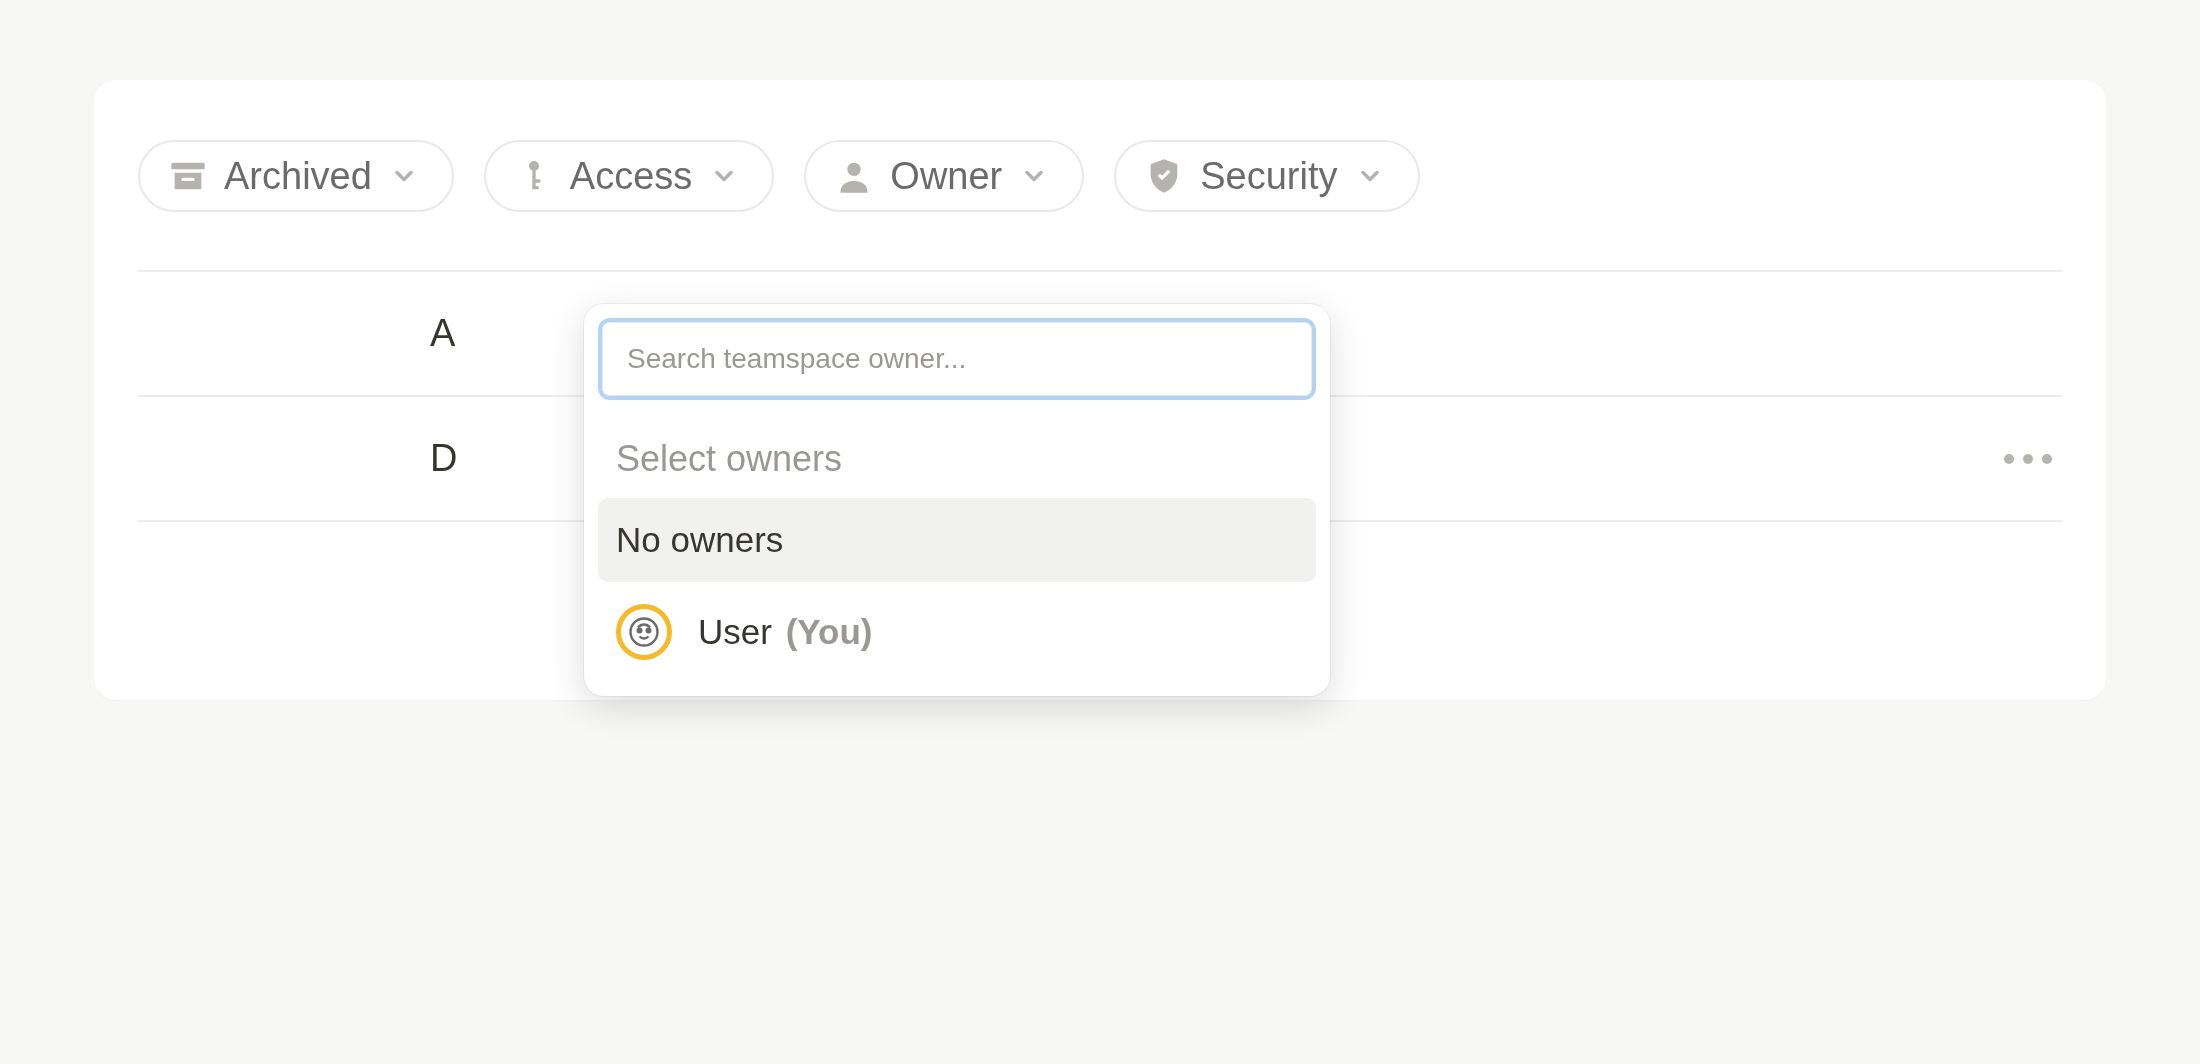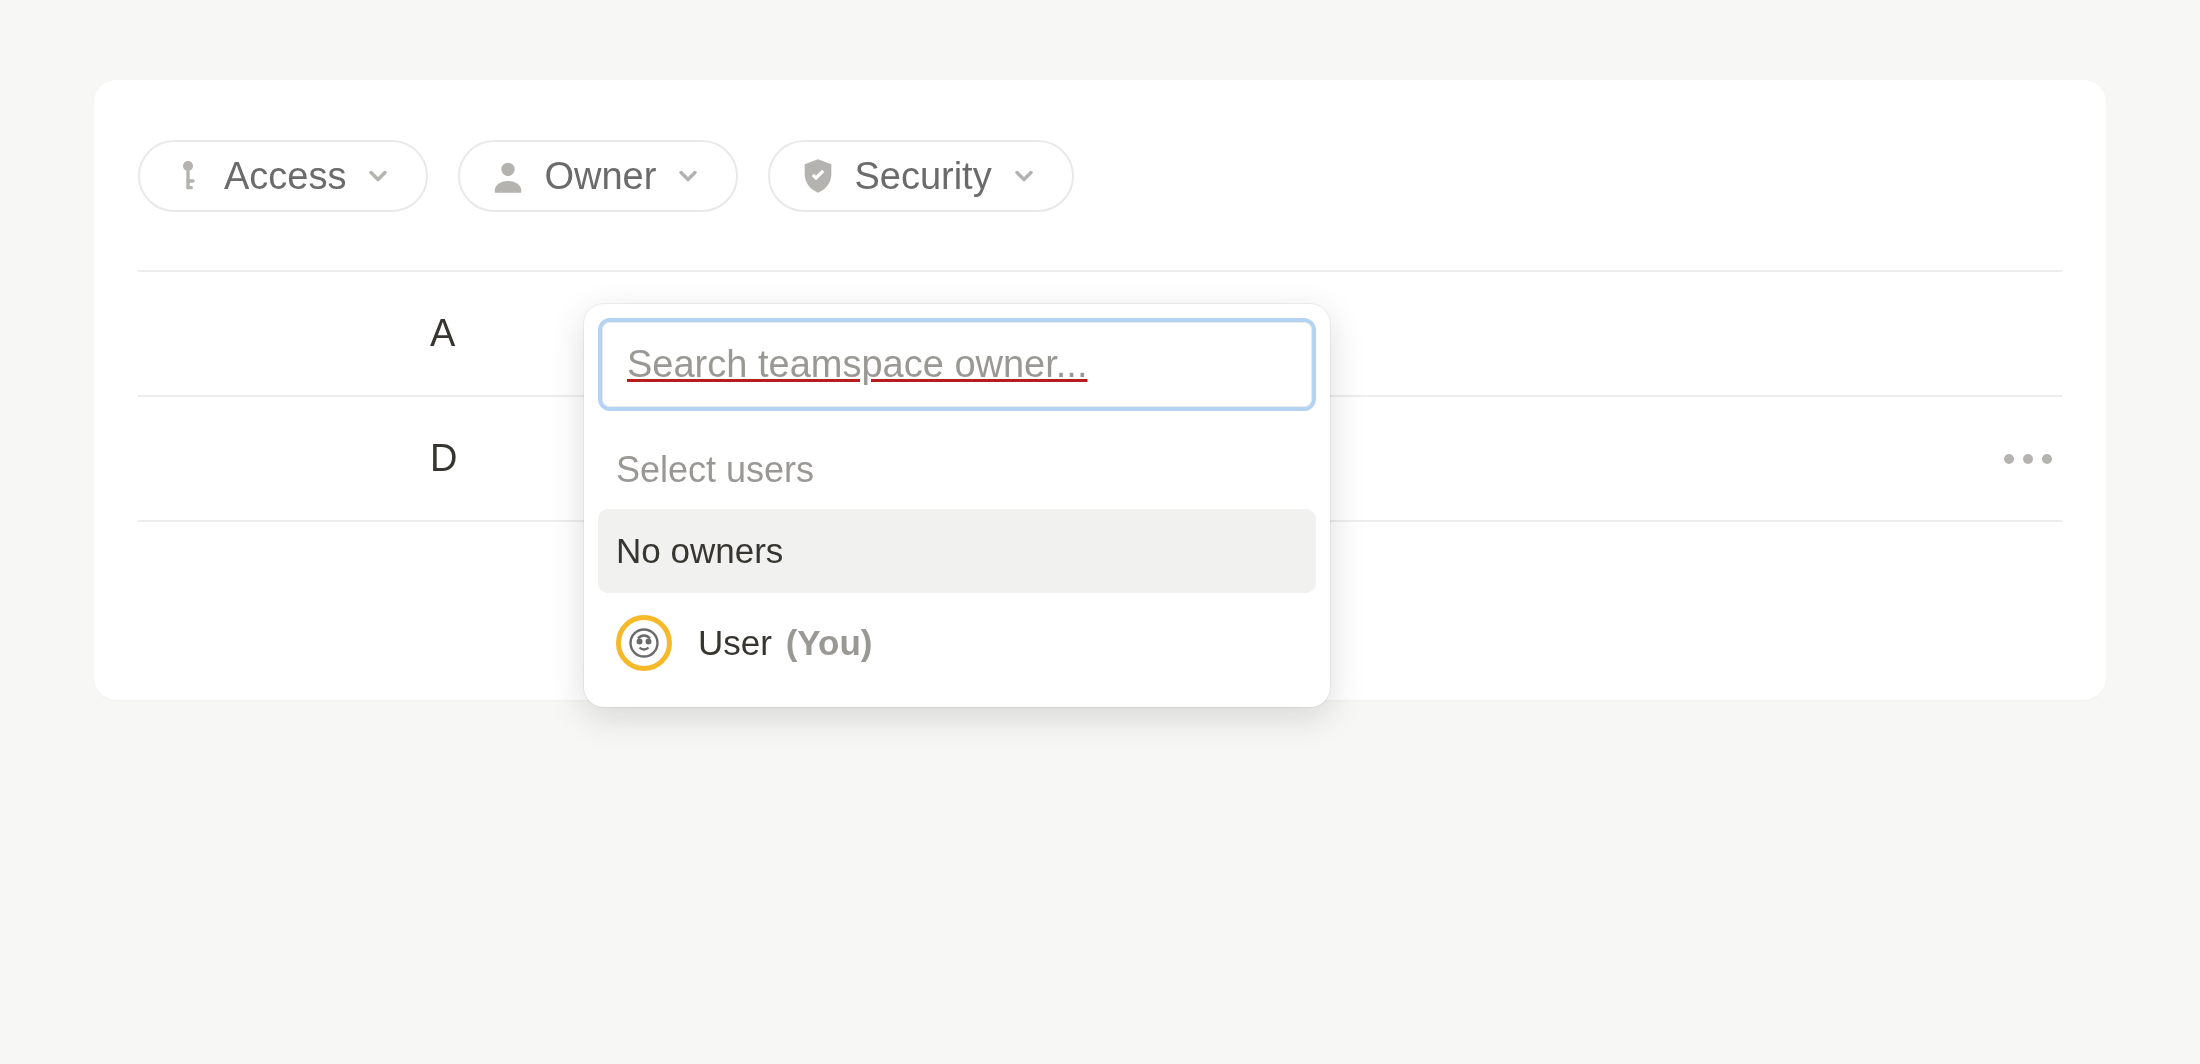--- a/index.html
+++ b/index.html
@@ -113,24 +113,23 @@
     .search-inner {
       background: #fff;
       border-radius: 8px;
       border: 1px solid #e9e9e7;
       padding: 20px 24px;
     }
     .search-input {
       width: 100%;
       border: none;
       outline: none;
-      font-size: 38px;
+      font-size: 28px;
       color: #b91c1c;
       background: transparent;
-      text-decoration: underline;
     }
     .search-input::placeholder { color: #9a9894; }
     .section-label {
       color: #9a9894;
       font-size: 36px;
       font-weight: 500;
       padding: 38px 18px 18px 18px;
     }
     .option {
       display: flex;
@@ -157,20 +156,33 @@
     .avatar svg { width: 36px; height: 36px; }
     .you-suffix { color: #9a9894; margin-left: 4px; font-weight: bold; }
   </style>
 </head>
 <body>
 
 <div class="card">
 
   <div class="filter-row">
 
+    <div class="filter-pill">
+      <span class="pill-icon">
+        <svg viewBox="0 0 24 24" fill="currentColor">
+            <path d="M3 4h18a1 1 0 0 1 1 1v3H2V5a1 1 0 0 1 1-1Zm1 6h16v9a1 1 0 0 1-1 1H5a1 1 0 0 1-1-1v-9Zm5 3a1 1 0 1 0 0 2h6a1 1 0 1 0 0-2H9Z"></path>
+          </svg>
+      </span>
+      <span>Archived</span>
+      <span class="chev">
+        <svg viewBox="0 0 24 24" fill="none" stroke="currentColor" stroke-width="3" stroke-linecap="round" stroke-linejoin="round">
+            <polyline points="6 9 12 15 18 9"></polyline>
+          </svg>
+      </span>
+    </div>
 
     <div class="filter-pill">
       <span class="pill-icon">
         <svg viewBox="0 0 24 24" fill="currentColor">
             <circle cx="12" cy="6" r="3"></circle>
             <rect x="11" y="8" width="2" height="12" rx="1"></rect>
             <rect x="11" y="14" width="5" height="2" rx="1"></rect>
             <rect x="11" y="18" width="4" height="2" rx="1"></rect>
           </svg>
       </span>
@@ -233,21 +245,21 @@
     </div>
   </div>
 
   <div class="dropdown">
     <div class="search-wrap">
       <div class="search-inner">
         <input class="search-input" type="text" placeholder="Search teamspace owner..." style="">
       </div>
     </div>
 
-    <div class="section-label">Select users</div>
+    <div class="section-label">Select owners</div>
 
     <div class="option hovered">
       <span>No owners</span>
     </div>
 
     <div class="option">
       <span class="avatar">
         <svg viewBox="0 0 24 24" fill="none" stroke="currentColor" stroke-width="1.6">
           <circle cx="12" cy="12" r="9"></circle>
           <circle cx="9" cy="11" r="1.2" fill="currentColor"></circle>

